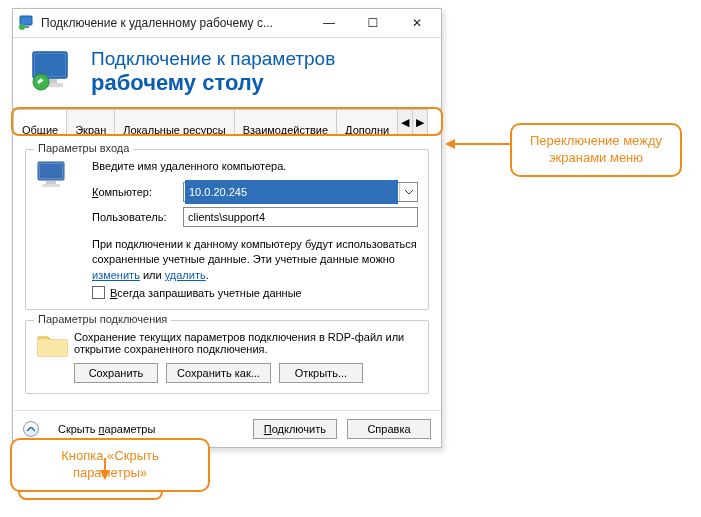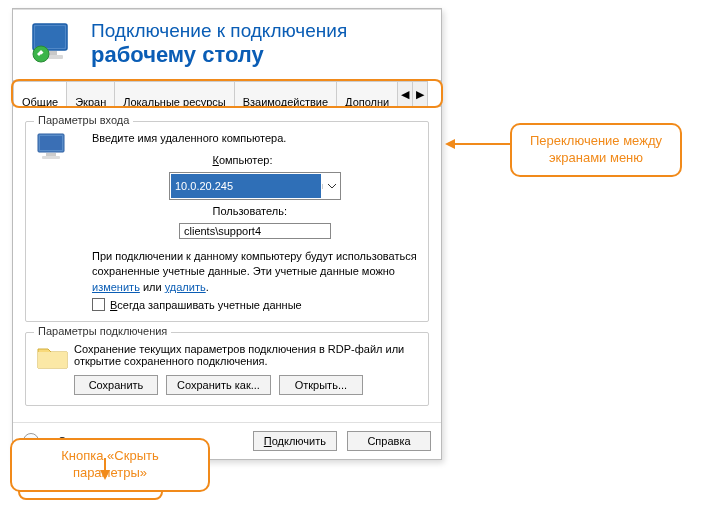--- a/index.html
+++ b/index.html
@@ -98,21 +98,20 @@
     font-size: 11px;
     color: #333;
   }
   .login-row { display: flex; gap: 20px; }
   .login-icon { width: 36px; flex: 0 0 36px; }
   .login-body { flex: 1; }
   .intro { margin-bottom: 10px; }
   .formrow {
     display: flex; align-items: center; gap: 6px;
     margin: 5px 0;
-    flex-direction: column;
   }
   .formrow label { width: 85px; text-align: left; }
   .underline { text-decoration: underline; }
   .combo {
     flex: 1;
     display: flex; align-items: center;
     border: 1px solid #888; height: 20px; background: #fff;
   }
   .combo input {
     flex: 1; border: 0; outline: 0; font: inherit;
@@ -177,35 +176,48 @@
   .callout-left { left: 10px; top: 438px; width: 200px; }
   .arrow svg { position: absolute; overflow: visible; pointer-events: none; }
 </style>
 </head>
 <body>
 
 
 
 <div class="window">
 
+  <div class="titlebar">
+    <span class="title-icon">
+      <svg width="16" height="16" viewBox="0 0 16 16">
+        <rect x="1" y="1" width="12" height="9" rx="1" fill="#3a82d2" stroke="#1a5ca8"></rect>
+        <rect x="4" y="11" width="6" height="2" fill="#888"></rect>
+        <circle cx="3" cy="12" r="3" fill="#3cb54a"></circle>
+      </svg>
+    </span>
+    <span class="title-text">Подключение к удаленному рабочему с...</span>
+    <span class="winbtn">—</span>
+    <span class="winbtn">☐</span>
+    <span class="winbtn">✕</span>
+  </div>
   <div class="hr"></div>
 
   <div class="header">
     <span class="header-icon">
       <svg width="48" height="48" viewBox="0 0 48 48">
         <rect x="4" y="4" width="34" height="26" rx="2" fill="#4f87c7" stroke="#1a5ca8" stroke-width="1.5"></rect>
         <rect x="6" y="6" width="30" height="22" rx="1" fill="#2f6fb7"></rect>
         <rect x="14" y="31" width="14" height="4" fill="#c8c8c8"></rect>
         <rect x="8" y="35" width="26" height="4" rx="1" fill="#d8d8d8"></rect>
         <circle cx="12" cy="34" r="8" fill="#3cb54a" stroke="#2a8a36" stroke-width="1"></circle>
         <path d="M8 34 l2.5 -2.5 l2 2 l-2.5 2.5 z M12 30 l2.5 2.5 l-2 2 l-2.5 -2.5 z" fill="#fff"></path>
       </svg>
     </span>
     <div class="header-text">
-      <div class="l1">Подключение к подключения</div>
+      <div class="l1">Подключение к параметров</div>
       <div class="l2">рабочему столу</div>
     </div>
   </div>
 
   <div class="tabs">
     <div class="tab active">Общие</div>
     <div class="tab">Экран</div>
     <div class="tab">Локальные ресурсы</div>
     <div class="tab">Взаимодействие</div>
     <div class="tab">Дополни</div>

